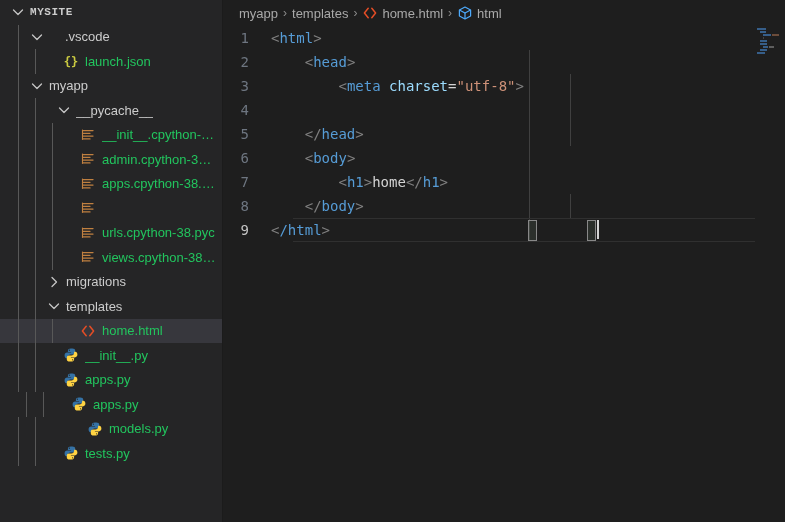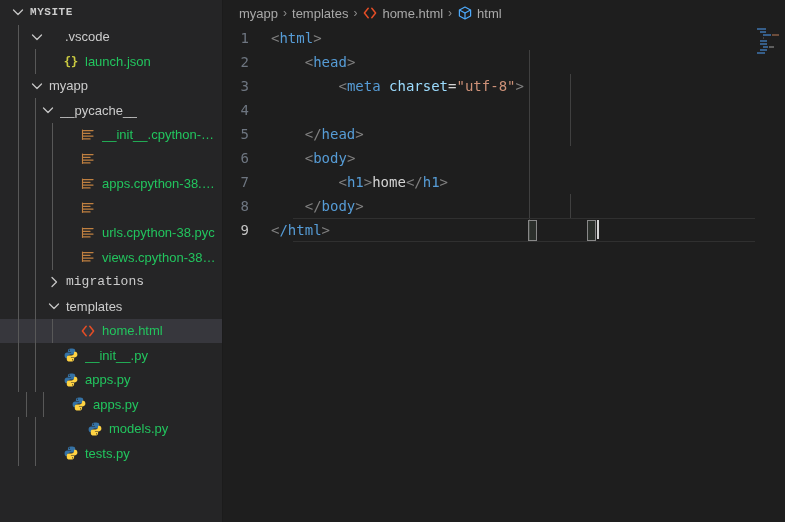--- a/index.html
+++ b/index.html
@@ -249,21 +249,21 @@
           <span class="indent-guides">
             <span class="iguide" style="left: 18px;"></span>
           </span>
           <span class="twisty">
             <svg width="16" height="16" viewBox="0 0 16 16">
               <path d="M3.5 6 L8 10.5 L12.5 6" fill="none" stroke="#c5c5c5" stroke-width="1.3" stroke-linecap="round" stroke-linejoin="round"></path>
             </svg>
           </span>
           <span class="row-label folder-label" style="margin-left: 4px;">myapp</span>
         </div>
-        <div class="tree-row" style="padding-left: 40px; text-align: right;">
+        <div class="tree-row" style="padding-left: 56px; text-align: right;">
           <span class="indent-guides">
             <span class="iguide" style="left: 18px;"></span>
             <span class="iguide" style="left: 35px;"></span>
           </span>
           <span class="twisty">
             <svg width="16" height="16" viewBox="0 0 16 16">
               <path d="M3.5 6 L8 10.5 L12.5 6" fill="none" stroke="#c5c5c5" stroke-width="1.3" stroke-linecap="round" stroke-linejoin="round"></path>
             </svg>
           </span>
           <span class="row-label folder-label" style="margin-left: 4px;">__pycache__</span>
@@ -299,20 +299,21 @@
             <svg width="16" height="16" viewBox="0 0 16 16">
               <g stroke="#c08040" stroke-width="1.25" stroke-linecap="round">
                 <line x1="2.5" y1="3.5" x2="13" y2="3.5"></line>
                 <line x1="2.5" y1="6.3" x2="10" y2="6.3"></line>
                 <line x1="2.5" y1="9.1" x2="13" y2="9.1"></line>
                 <line x1="2.5" y1="11.9" x2="10" y2="11.9"></line>
               </g>
               <line x1="2.5" y1="2.6" x2="2.5" y2="12.8" stroke="#c08040" stroke-width="1.1"></line>
             </svg>
           </span>
+          <span class="row-label file-label">admin.cpython-38....</span>
         </div>
         <div class="tree-row" style="padding-left: 63px;">
           <span class="indent-guides">
             <span class="iguide" style="left: 18px;"></span>
             <span class="iguide" style="left: 35px;"></span>
             <span class="iguide" style="left: 52px;"></span>
           </span>
           <span class="twisty-spacer"></span>
           <span class="row-icon">
             <svg width="16" height="16" viewBox="0 0 16 16">
@@ -379,21 +380,21 @@
                 <line x1="2.5" y1="3.5" x2="13" y2="3.5"></line>
                 <line x1="2.5" y1="6.3" x2="10" y2="6.3"></line>
                 <line x1="2.5" y1="9.1" x2="13" y2="9.1"></line>
                 <line x1="2.5" y1="11.9" x2="10" y2="11.9"></line>
               </g>
               <line x1="2.5" y1="2.6" x2="2.5" y2="12.8" stroke="#c08040" stroke-width="1.1"></line>
             </svg>
           </span>
           <span class="row-label file-label">views.cpython-38.p...</span>
         </div>
-        <div class="tree-row" style="padding-left: 46px; font-family: Liberation Mono, monospace;">
+        <div class="tree-row" style="padding-left: 46px;">
           <span class="indent-guides">
             <span class="iguide" style="left: 18px;"></span>
             <span class="iguide" style="left: 35px;"></span>
           </span>
           <span class="twisty">
             <svg width="16" height="16" viewBox="0 0 16 16">
               <path d="M6 3.5 L10.5 8 L6 12.5" fill="none" stroke="#c5c5c5" stroke-width="1.3" stroke-linecap="round" stroke-linejoin="round"></path>
             </svg>
           </span>
           <span class="row-label folder-label" style="margin-left: 4px;">migrations</span>

